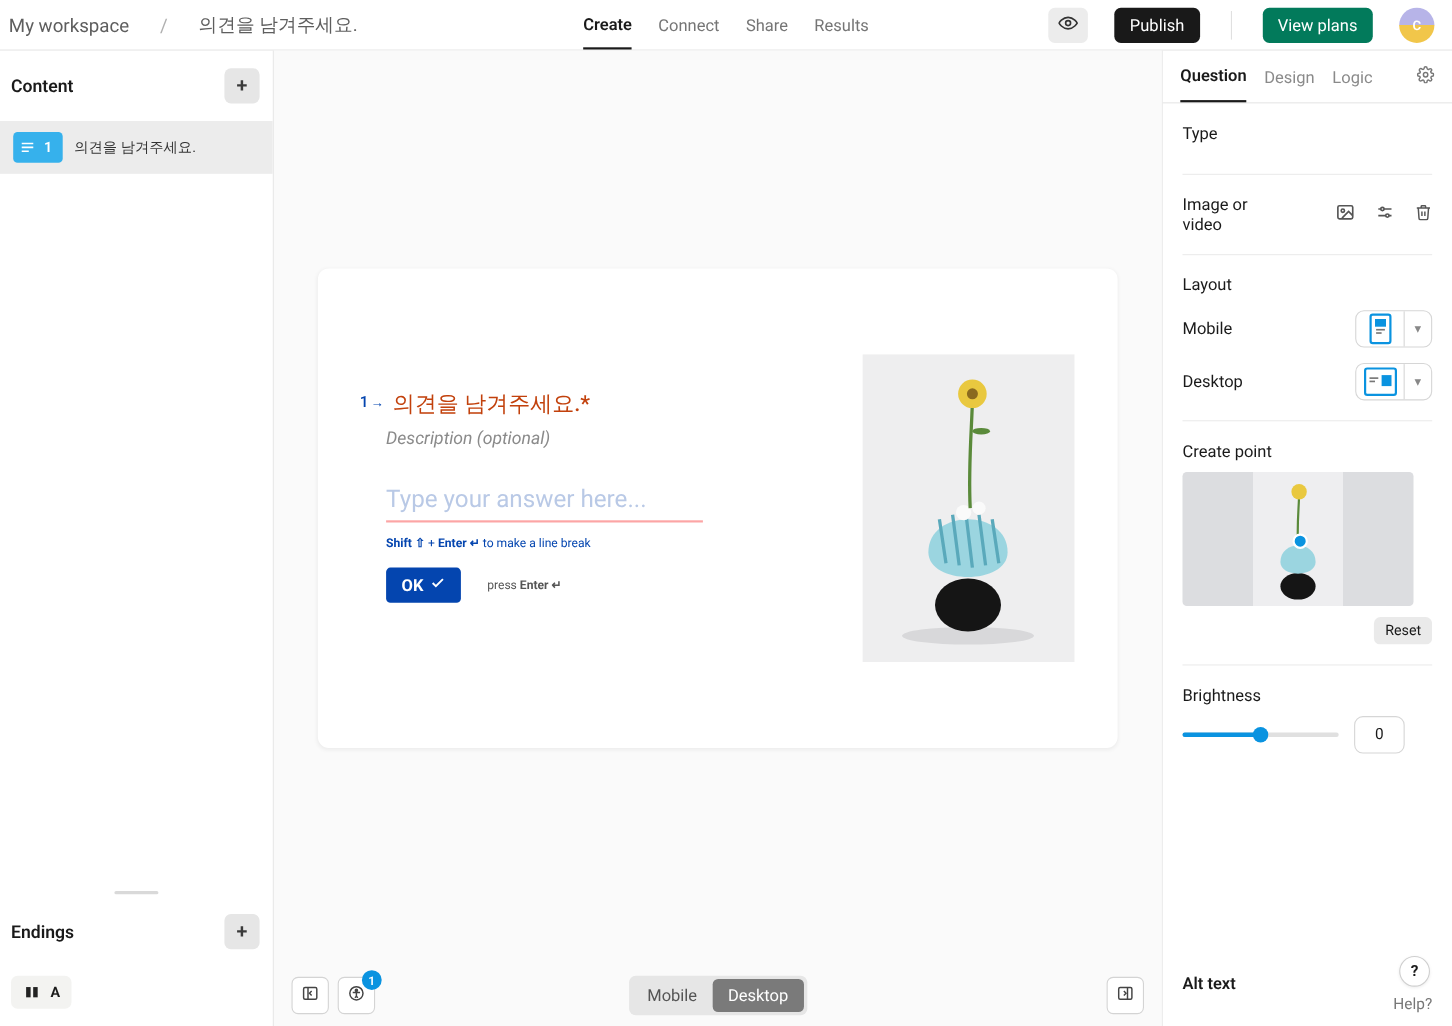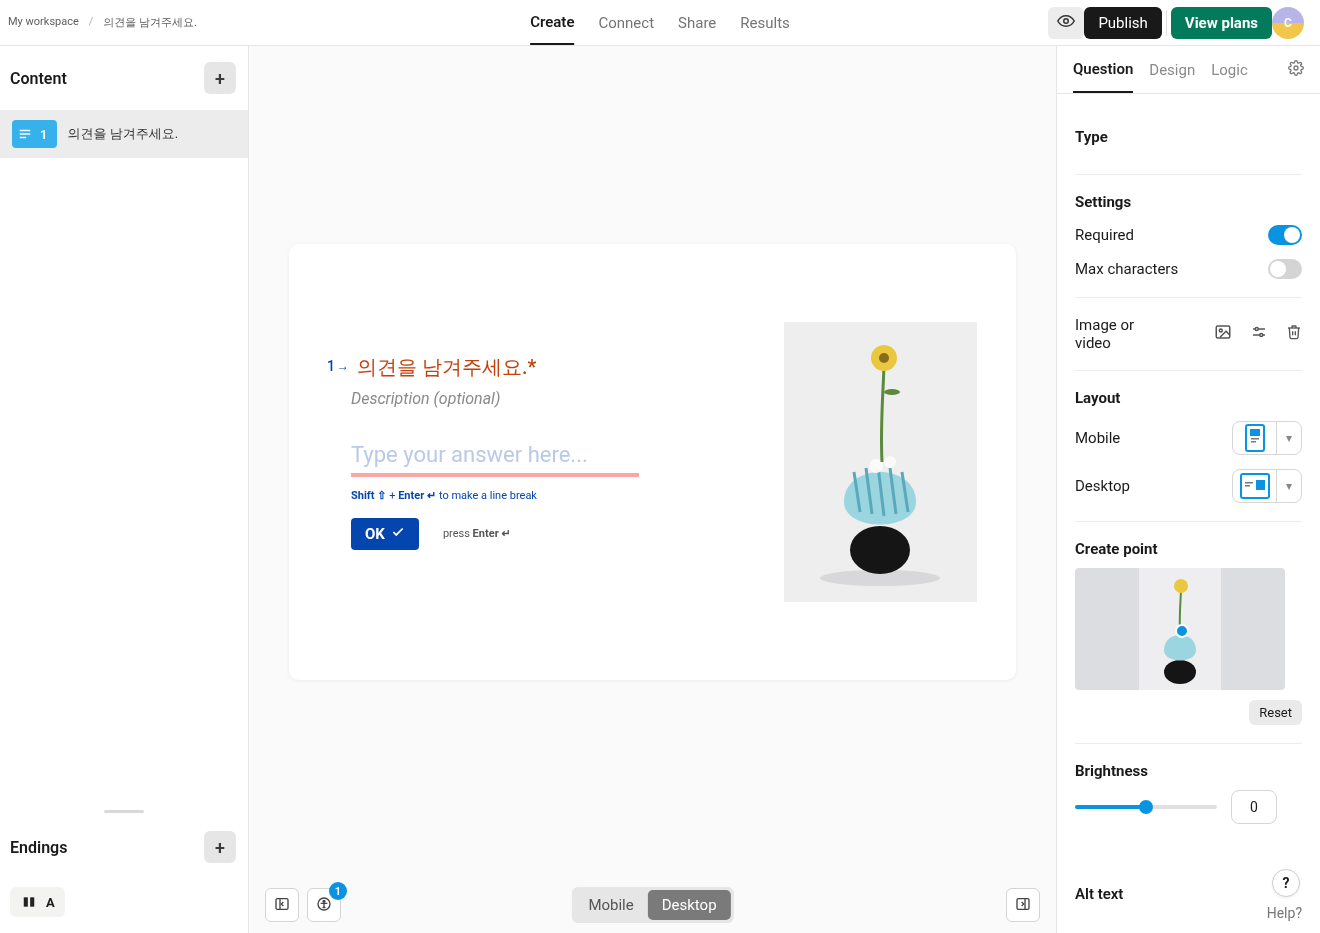--- a/index.html
+++ b/index.html
@@ -1,32 +1,32 @@
 <!DOCTYPE html>
 <html><head>
 <meta charset="utf-8">
 <style>
   * { box-sizing: border-box; }
   html, body { margin:0; padding:0; font-family: -apple-system, BlinkMacSystemFont, "Segoe UI", Roboto, Helvetica, Arial, sans-serif; font-size:14px; color:#1a1a1a; background:#fff; }
   .app { display:flex; flex-direction:column; width:1320px; height:933px; overflow:hidden; }
 
   
   .topbar { height:46px; display:flex; align-items:center; border-bottom:1px solid #e6e6e6; padding:0 16px 0 8px; position:relative; }
-  .breadcrumb { display:flex; align-items:flex-start; gap:10px; color:#5e5e5e; font-size:11px; }
+  .breadcrumb { display:flex; align-items:flex-end; gap:28px; color:#5e5e5e; font-size:17px; }
   .breadcrumb .sep { color:#b0b0b0; }
   .breadcrumb .ws { color:#5e5e5e; cursor:pointer; }
   .breadcrumb .title { color:#5e5e5e; }
   .top-tabs { position:absolute; left:50%; transform:translateX(-50%); display:flex; gap:24px; height:100%; align-items:center; }
   .top-tabs .tab { color:#757575; font-size:15px; cursor:pointer; height:100%; display:flex; align-items:center; }
   .top-tabs .tab.active { color:#1a1a1a; font-weight:600; border-bottom:2px solid #1a1a1a; }
-  .topright { margin-left:auto; display:flex; align-items:center; gap:0; }
+  .topright { margin-left:auto; display:flex; align-items:center; gap:24px; }
   .eye-btn { width:36px; height:32px; background:#ececec; border-radius:6px; display:flex; align-items:center; justify-content:center; cursor:pointer; }
   .publish-btn { background:#191919; color:#fff; border-radius:6px; padding:7px 14px; font-size:15px; cursor:pointer; }
   .vdiv { width:1px; height:26px; background:#e0e0e0; margin:0 4px; }
-  .plans-btn { background:#027a5b; color:#fff; border-radius:6px; padding:7px 14px; font-size:15px; cursor:pointer;font-weight:bold; }
+  .plans-btn { background:#027a5b; color:#fff; border-radius:6px; padding:7px 14px; font-size:15px; cursor:pointer; }
   .avatar { width:32px; height:32px; border-radius:50%; background:linear-gradient(180deg,#b7b4e8 0 50%,#f1c64a 50% 100%); display:flex; align-items:center; justify-content:center; color:#fff; font-size:12px; font-weight:600; }
 
   
   .main { flex:1; display:flex; min-height:0; }
   .sidebar { width:249px; border-right:1px solid #e6e6e6; display:flex; flex-direction:column; }
   .side-sec-header { display:flex; align-items:center; justify-content:space-between; padding:16px 12px 16px 10px; font-size:16px; font-weight:600; }
   .add-btn { width:32px; height:32px; background:#e6e6e6; border-radius:6px; display:flex; align-items:center; justify-content:center; cursor:pointer; font-size:18px; color:#3a3a3a; }
   .content-items { flex:1; overflow:auto; }
   .content-item { display:flex; align-items:center; gap:10px; padding:10px 12px; background:#ececec; cursor:pointer; }
   .qchip { display:flex; align-items:center; background:#36b1ec; color:#fff; border-radius:4px; height:28px; padding:0 10px 0 6px; gap:8px; font-weight:600; font-size:13px; }
@@ -42,21 +42,21 @@
   
   .canvas { flex:1; background:#fafafa; display:flex; flex-direction:column; position:relative; min-width:0; }
   .canvas-inner { flex:1; display:flex; align-items:center; justify-content:center; padding:40px; }
   .card { width:776px; height:436px; background:#fff; border-radius:10px; box-shadow:0 1px 4px rgba(0,0,0,0.06); display:flex; overflow:hidden; }
   .card-left { flex:1; padding:56px 38px 40px 38px; display:flex; flex-direction:column; }
   .qrow { display:flex; align-items:flex-start; gap:8px; }
   .qnumber { color:#0445af; font-size:14px; font-weight:500; display:flex; align-items:center; gap:2px; margin-top:4px;}
   .qnumber .arrow { font-size:12px; }
   .qtitle { font-size:20px; font-weight:500; color:#c2410c; }
   .qdesc { color:#8a8a8a; font-style:italic; font-size:16px; margin:8px 0 0 24px; }
-  .answer-input { margin:34px 0 0 24px; font-size:22px; color:#b9c9e6; border:none; border-bottom:4px solid #fca5a5; padding-bottom:6px; width:288px; }
+  .answer-input { margin:34px 0 0 24px; font-size:22px; color:#b9c9e6; border:none; border-bottom:2px solid #fca5a5; padding-bottom:6px; width:288px; }
   .hint { margin:12px 0 0 24px; font-size:11px; color:#0445af; }
   .hint .b { font-weight:700; }
   .okrow { margin:16px 0 0 24px; display:flex; align-items:center; gap:24px; }
   .ok-btn { background:#0445af; color:#fff; border-radius:4px; padding:7px 14px; font-size:15px; font-weight:700; display:flex; align-items:center; gap:6px; cursor:pointer;}
   .press { font-size:11px; color:#555; }
   .press .b { font-weight:700; }
   .card-right { width:272px; display:flex; align-items:center; justify-content:center; padding:40px 30px; }
   .preview-image { width:193px; height:280px; position:relative; }
 
   .bottom-bar { height:56px; display:flex; align-items:center; padding:0 16px; gap:8px; position:relative;}
@@ -68,21 +68,21 @@
   .device-toggle .seg.active { background:#7a7a7a; color:#fff; }
   .sq-btn.right { margin-left:auto; }
 
   
   .rightpanel { width:264px; border-left:1px solid #e6e6e6; display:flex; flex-direction:column; }
   .rp-tabs { display:flex; align-items:center; padding:0 16px; border-bottom:1px solid #e6e6e6; height:48px; gap:16px; }
   .rp-tabs .rtab { color:#8a8a8a; font-size:15px; cursor:pointer; height:100%; display:flex; align-items:center; }
   .rp-tabs .rtab.active { color:#1a1a1a; font-weight:600; border-bottom:2px solid #1a1a1a; }
   .rp-tabs .gear { margin-left:auto; color:#777; cursor:pointer; }
   .rp-scroll { flex:1; overflow-y:auto; padding:18px 18px 18px; }
-  .sec-label { font-weight:700; font-size:15px; margin:16px 0 10px; }
+  .sec-label { font-weight:400; font-size:15px; margin:0 0 10px; }
   .sec { border-bottom:1px solid #ececec; margin-bottom:18px; padding-bottom:18px; }
   .sec.nobord { border-bottom:none; margin-bottom:12px; padding-bottom:6px; }
   .type-select { border:1px solid #d6d6d6; border-radius:8px; height:36px; display:flex; align-items:center; padding:0 10px; gap:10px; cursor:pointer; }
   .type-select .tile { width:28px; height:28px; background:#36b1ec; border-radius:4px; display:flex; align-items:center; justify-content:center; }
   .type-select .label { flex:1; font-size:15px; }
   .row { display:flex; align-items:center; justify-content:space-between; margin:14px 0 0; font-size:15px; }
   .toggle { width:34px; height:20px; border-radius:10px; background:#d4d4d4; position:relative; cursor:pointer; }
   .toggle::after { content:""; position:absolute; width:16px; height:16px; background:#fff; border-radius:50%; top:2px; left:2px; transition:all .15s; }
   .toggle.on { background:#0a93e0; }
   .toggle.on::after { left:16px; }
@@ -286,31 +286,20 @@
                 <path d="M19.4 15a1.7 1.7 0 0 0 .34 1.87l.06.06a2 2 0 1 1-2.83 2.83l-.06-.06a1.7 1.7 0 0 0-1.87-.34 1.7 1.7 0 0 0-1 1.56V21a2 2 0 0 1-4 0v-.09a1.7 1.7 0 0 0-1-1.56 1.7 1.7 0 0 0-1.87.34l-.6.06a2 2 0 1 1-2.83-2.83l.06-.06A1.7 1.7 0 0 0 4.6 15a1.7 1.7 0 0 0-1.56-1H3a2 2 0 0 1 0-4h.09A1.7 1.7 0 0 0 4.6 9a1.7 1.7 0 0 0-.34-1.87l-.06-.06A2 2 0 1 1 7 4.24l.6.06A1.7 1.7 0 0 0 9 4.6a1.7 1.7 0 0 0 1-1.56V3a2 2 0 0 1 4 0v.09c0 .67.39 1.27 1 1.51a1.7 1.7 0 0 0 1.87-.34l.06-.06a2 2 0 1 1 2.83 2.83l-.6.06A1.7 1.7 0 0 0 19.4 9c.24.61.84 1 1.51 1H21a2 2 0 0 1 0 4h-.09a1.7 1.7 0 0 0-1.51 1z"></path>
               </svg>
           </span>
         </div>
       </div>
       <div class="rp-scroll">
         <div class="sec">
           <div class="sec-label">Type</div>
         </div>
 
-        <div class="sec">
-          <div class="sec-label">Settings</div>
-          <div class="row">
-            <span>Required</span>
-            <div class="toggle on"></div>
-          </div>
-          <div class="row">
-            <span>Max characters</span>
-            <div class="toggle"></div>
-          </div>
-        </div>
 
         <div class="sec">
           <div class="row" style="margin-top:0; align-items:center;">
             <span style="max-width:80px;">Image or video</span>
             <div class="iconrow">
               <span class="ic">
                 <span><svg width="18" height="18" viewBox="0 0 24 24" fill="none" stroke="#555" stroke-width="2">
                       <rect x="3" y="4" width="18" height="16" rx="2"></rect>
                       <circle cx="9" cy="10" r="2"></circle>
                       <path d="M21 16l-5-5-8 8"></path>

